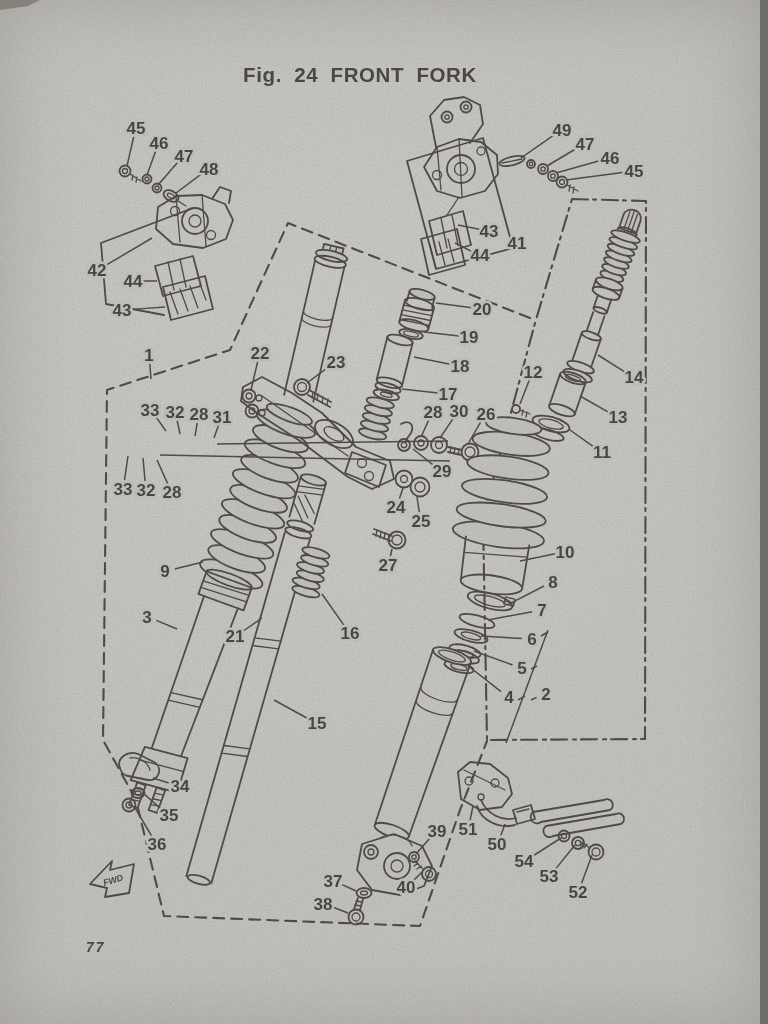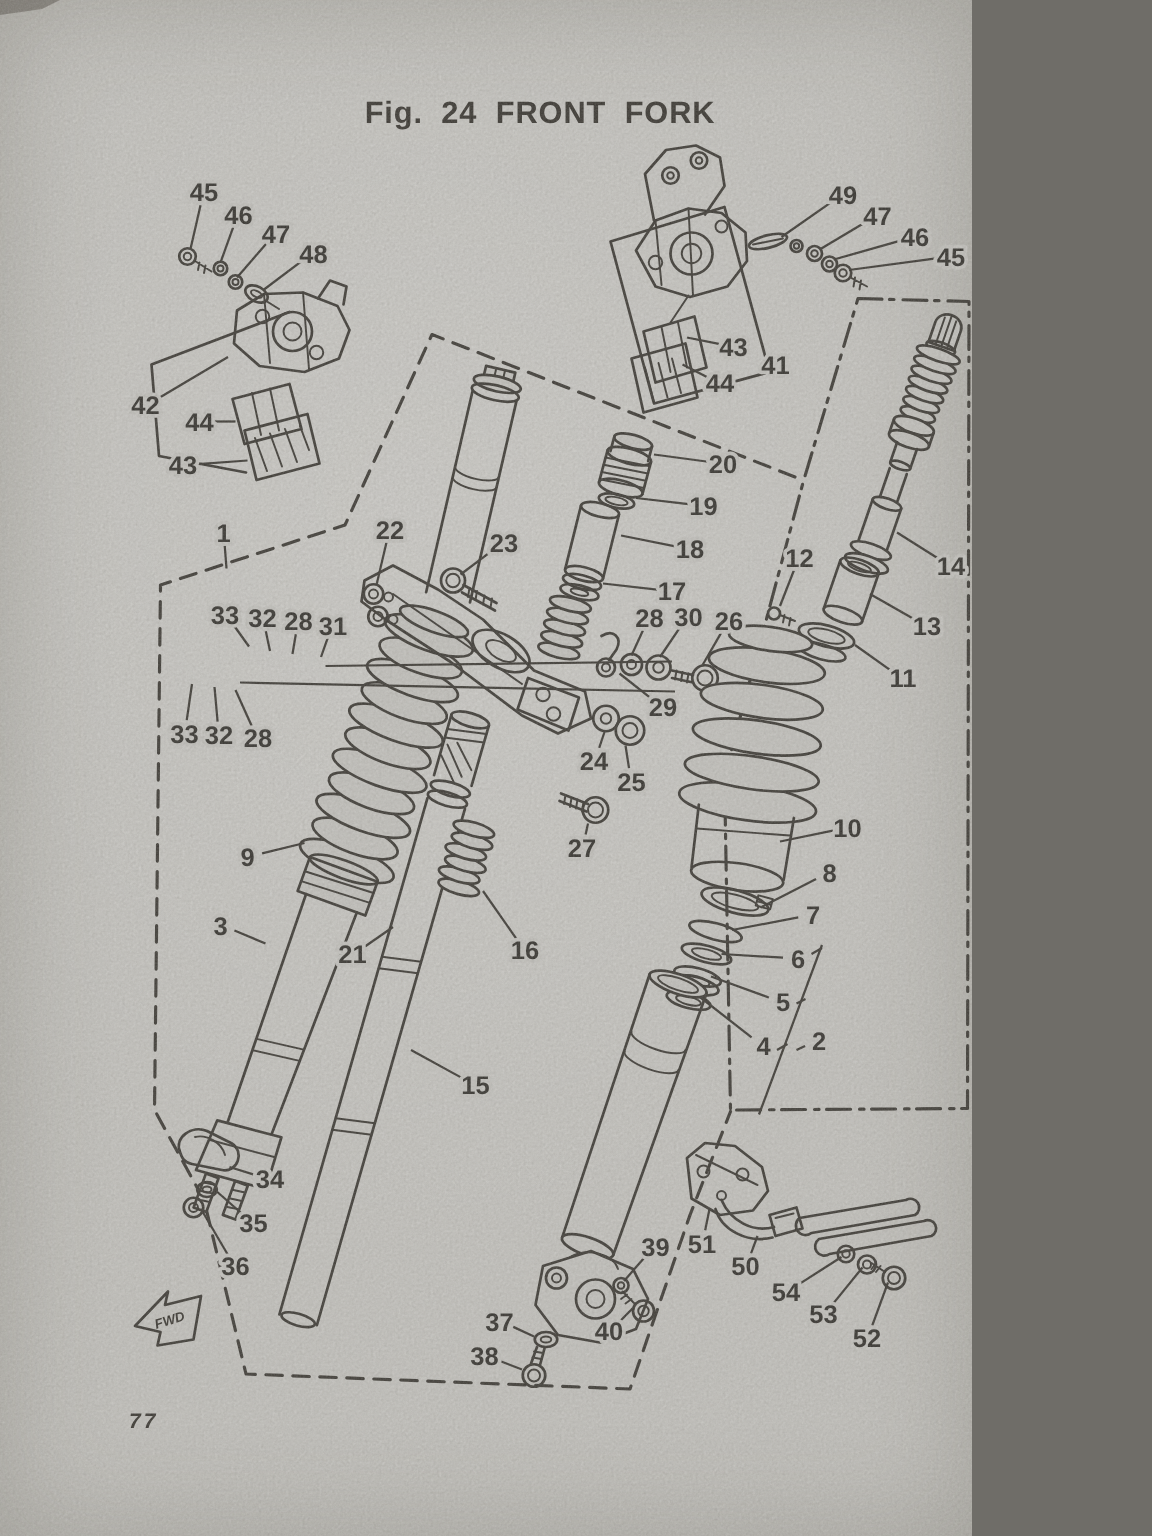--- a/index.html
+++ b/index.html
@@ -1,17 +1,17 @@
 <!DOCTYPE html>
 <html><head>
 <meta charset="utf-8">
 <style>
   html,body{margin:0;padding:0;background:#6f6d68;}
   .page{
-    position:relative;width:648px;height:1024px;overflow:hidden;
+    position:relative;width:760px;height:1024px;overflow:hidden;
     background:
       radial-gradient(ellipse 120% 90% at 42% 32%, rgba(255,255,255,.14) 0%, rgba(255,255,255,0) 55%),
       radial-gradient(ellipse 140% 120% at 50% 45%, #cbcac6 0%, #c6c5c1 55%, #b9b8b4 100%),
       #c7c6c2;
     box-shadow: inset 0 0 70px rgba(70,64,52,.28);
     font-family:"Liberation Sans",sans-serif;
   }
   svg{position:absolute;left:0;top:0;}
   .art{stroke:#2b2823;fill:none;stroke-width:1.8;stroke-linecap:round;stroke-linejoin:round;}
   .art .thin{stroke-width:1.3;}

